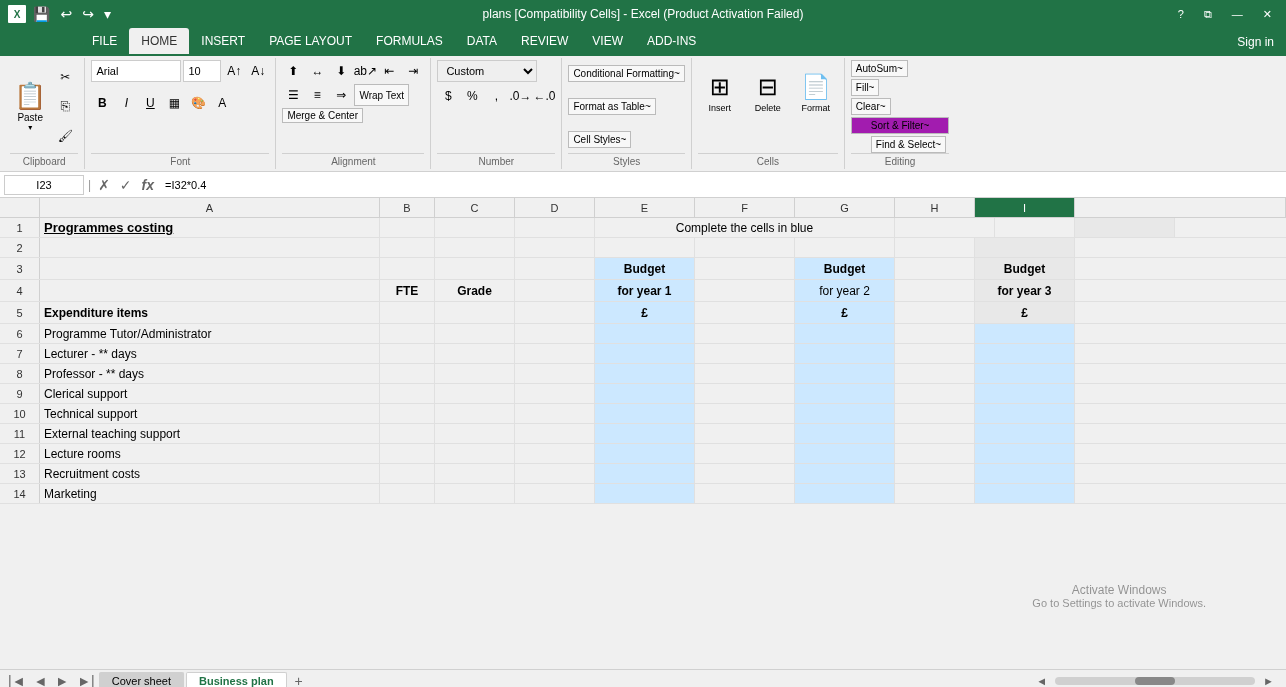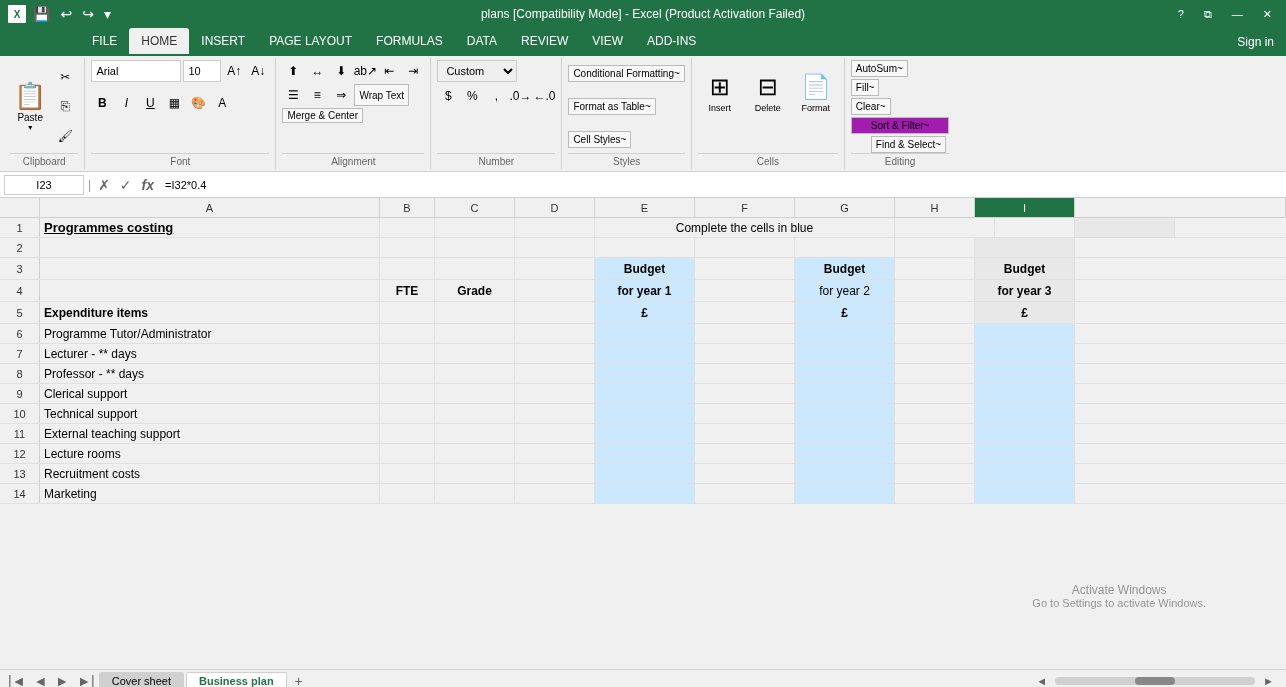--- a/index.html
+++ b/index.html
@@ -96,21 +96,21 @@
     
     .font-name { width: 90px; height: 22px; border: 1px solid #ccc; font-size: 11px; padding: 0 4px; }
     .font-size { width: 38px; height: 22px; border: 1px solid #ccc; font-size: 11px; padding: 0 4px; }
     .font-row { display: flex; gap: 2px; align-items: center; }
     .fmt-btn { width: 22px; height: 22px; border: 1px solid transparent; cursor: pointer; font-size: 12px; display: flex; align-items: center; justify-content: center; }
     .bold { font-weight: bold; }
     .italic-btn { font-style: italic; }
     .underline-btn { text-decoration: underline; }
 
     
-    .num-format { width: 80px; height: 22px; border: 1px solid #ccc; font-size: 11px; padding: 0 4px; }
+    .num-format { width: 100px; height: 22px; border: 1px solid #ccc; font-size: 11px; padding: 0 4px; }
 
     
     .large-icon-btn {
       display: flex;
       flex-direction: column;
       align-items: center;
       justify-content: center;
       padding: 4px 6px;
       cursor: pointer;
       border-radius: 2px;
@@ -251,21 +251,21 @@
 <div class="title-bar">
   <div class="title-bar-left">
     <div class="excel-icon">X</div>
     <div class="quick-access">
       <span class="qa-btn">💾</span>
       <span class="qa-btn">↩</span>
       <span class="qa-btn">↪</span>
       <span class="qa-btn">▾</span>
     </div>
   </div>
-  <div class="title-bar-center">plans  [Compatibility Mode] - Excel (Product Activation Failed)</div>
+  <div class="title-bar-center">plans  [Compatibility Cells] - Excel (Product Activation Failed)</div>
   <div class="title-bar-right">
     <span class="title-btn">?</span>
     <span class="title-btn">⧉</span>
     <span class="title-btn">—</span>
     <span class="title-btn">✕</span>
   </div>
 </div>
 
 <div class="ribbon-tabs">
   <span class="ribbon-tab">FILE</span>

